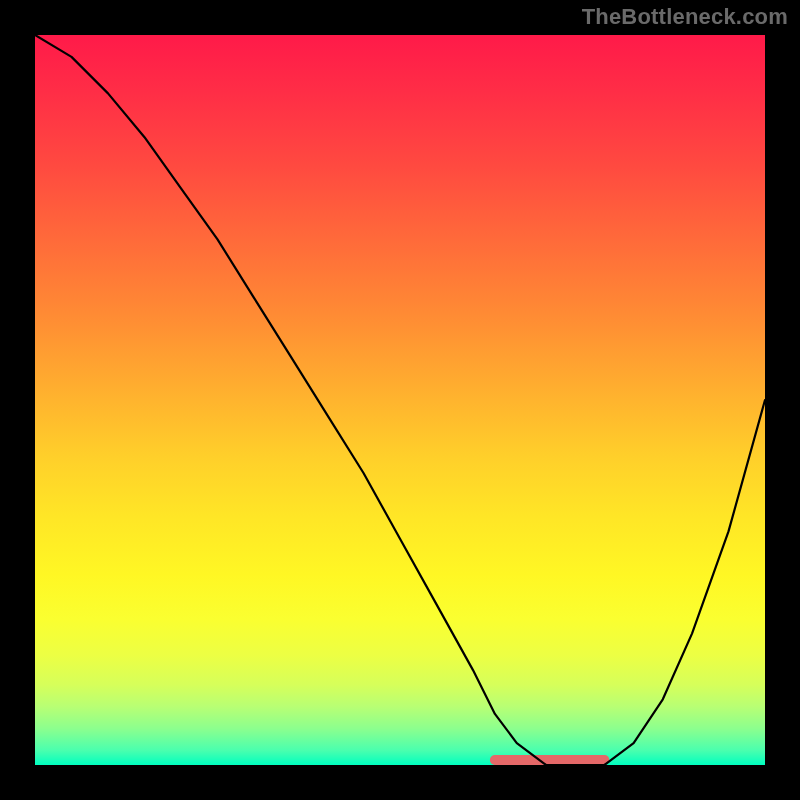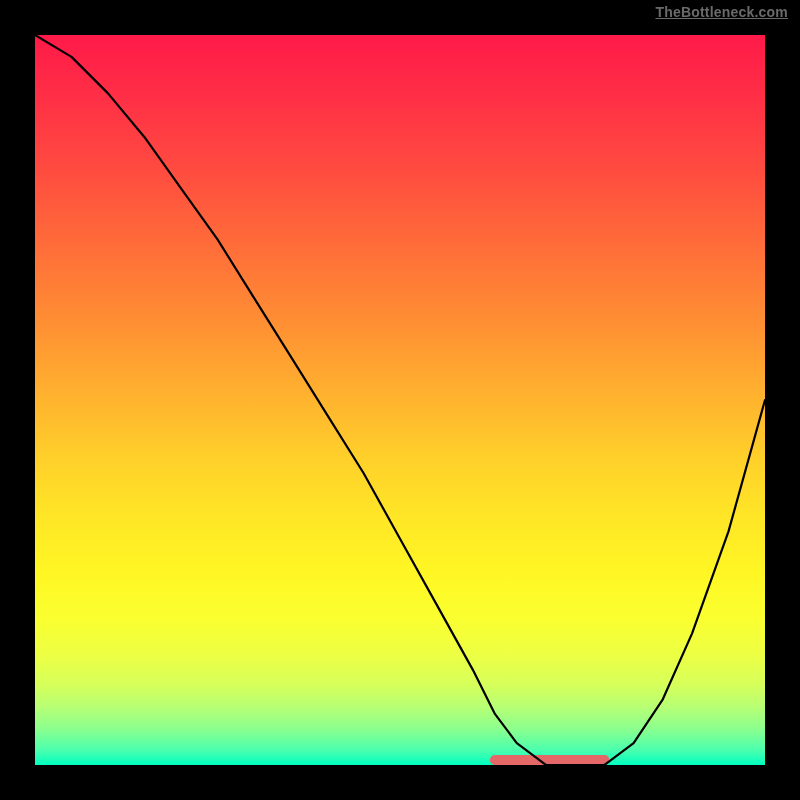--- a/index.html
+++ b/index.html
@@ -15,25 +15,24 @@
     width: 800px;
     height: 800px;
     background: #000;
   }
   .watermark {
     position: absolute;
     top: 4px;
     right: 12px;
     color: #6a6a6a;
     font-family: Arial, Helvetica, sans-serif;
-    font-size: 14px;
+    font-size: 22px;
     font-weight: 600;
     letter-spacing: 0.2px;
     z-index: 10;
-    text-decoration: underline;
   }
   .plot {
     position: absolute;
     left: 35px;
     top: 35px;
     width: 730px;
     height: 730px;
   }
   .gradient {
     position: absolute;

